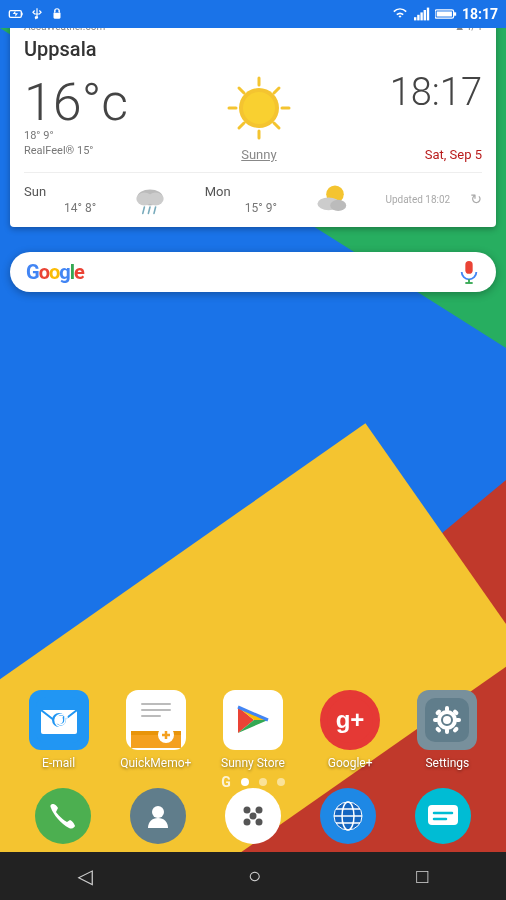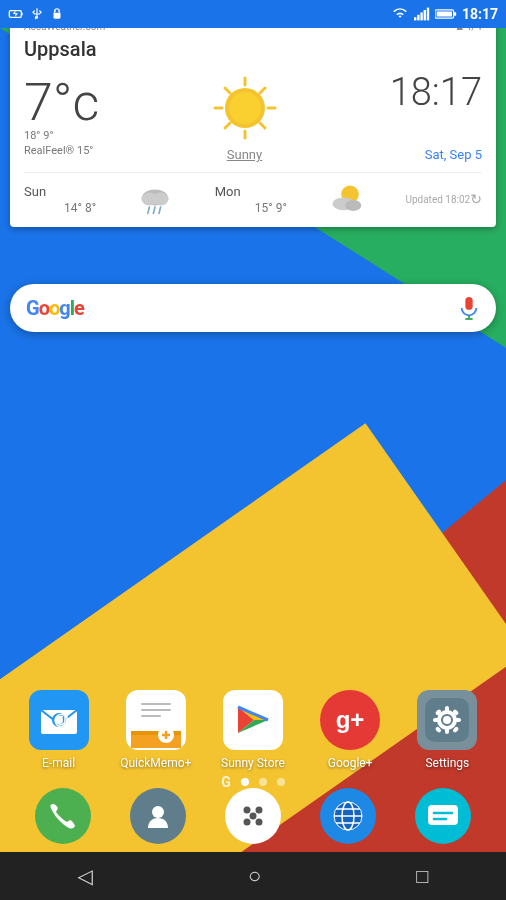--- a/index.html
+++ b/index.html
@@ -140,21 +140,21 @@
       text-align: right;
     }
     .weather-clock {
       font-size: 38px;
       font-weight: 300;
       color: #444;
       line-height: 1;
     }
     .weather-date {
       font-size: 13px;
-      color: #3b82f6;
+      color: #b91c1c;
       margin-top: 36px;
     }
     .weather-detail {
       font-size: 11px;
       color: #777;
       margin-bottom: 2px;
     }
     .weather-label {
       font-size: 13px;
       color: #888;
@@ -182,36 +182,36 @@
     .forecast-temps {
       font-size: 12px;
       color: #777;
       margin-left: 40px;
     }
     .weather-updated {
       font-size: 10px;
       color: #aaa;
       display: flex;
       align-items: center;
-      gap: 0;
+      gap: 20px;
     }
     .refresh-icon {
       font-size: 14px;
       color: #aaa;
     }
 
     
     #search-bar {
       position: absolute;
-      top: 284px;
+      top: 252px;
       left: 10px;
       right: 10px;
       background: white;
       border-radius: 30px;
-      height: 48px;
+      height: 40px;
       display: flex;
       align-items: center;
       padding: 0 16px;
       box-shadow: 0 2px 8px rgba(0,0,0,0.3);
       z-index: 10;
     }
     .google-logo {
       font-size: 20px;
       font-weight: bold;
       letter-spacing: -1px;
@@ -385,21 +385,21 @@
 </div>
 
 <div id="weather-widget">
   <div class="weather-top-bar">
     <span class="weather-source">AccuWeather.com</span>
     <span class="weather-nav">▲<span>4/4</span></span>
   </div>
   <div class="weather-city">Uppsala</div>
   <div class="weather-main">
     <div>
-      <div class="weather-temp">7°c</div>
+      <div class="weather-temp">16°c</div>
       <div class="weather-detail">
         <span>18°</span> <span>9°</span>
       </div>
       <div class="weather-detail">RealFeel® 15°</div>
     </div>
     <div style="text-align:center">
       
       <svg width="70" height="70" viewBox="0 0 70 70">
         <circle cx="35" cy="35" r="20" fill="#F4C430"></circle>
         <circle cx="35" cy="35" r="16" fill="#F9D030"></circle>

